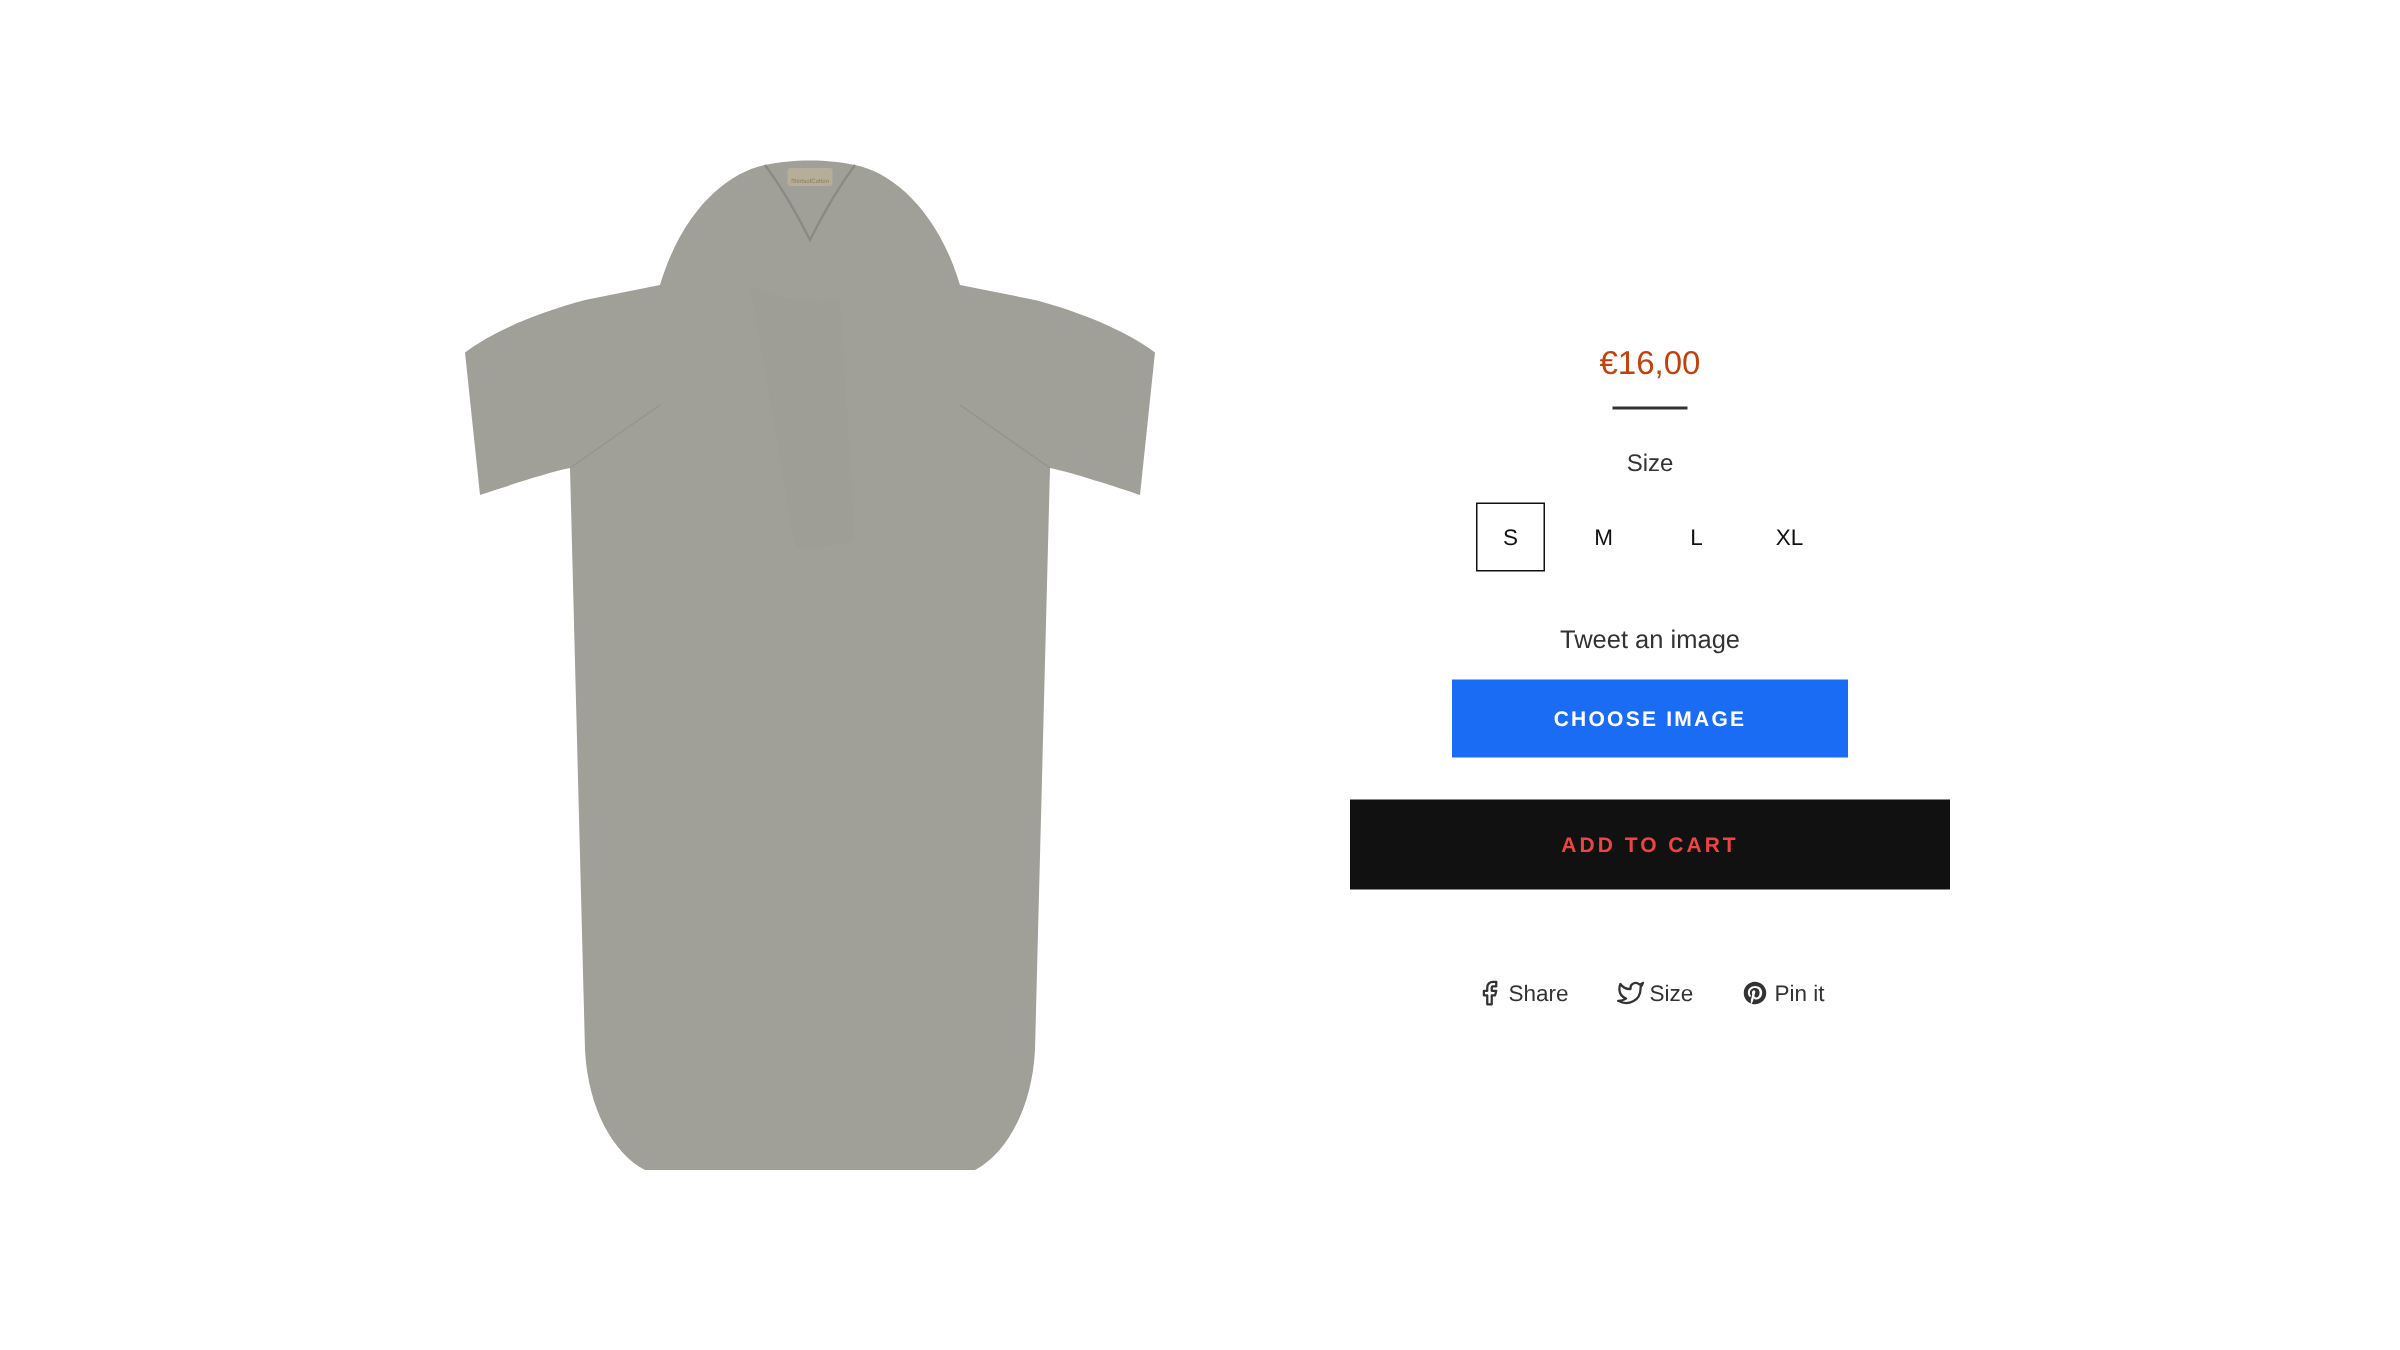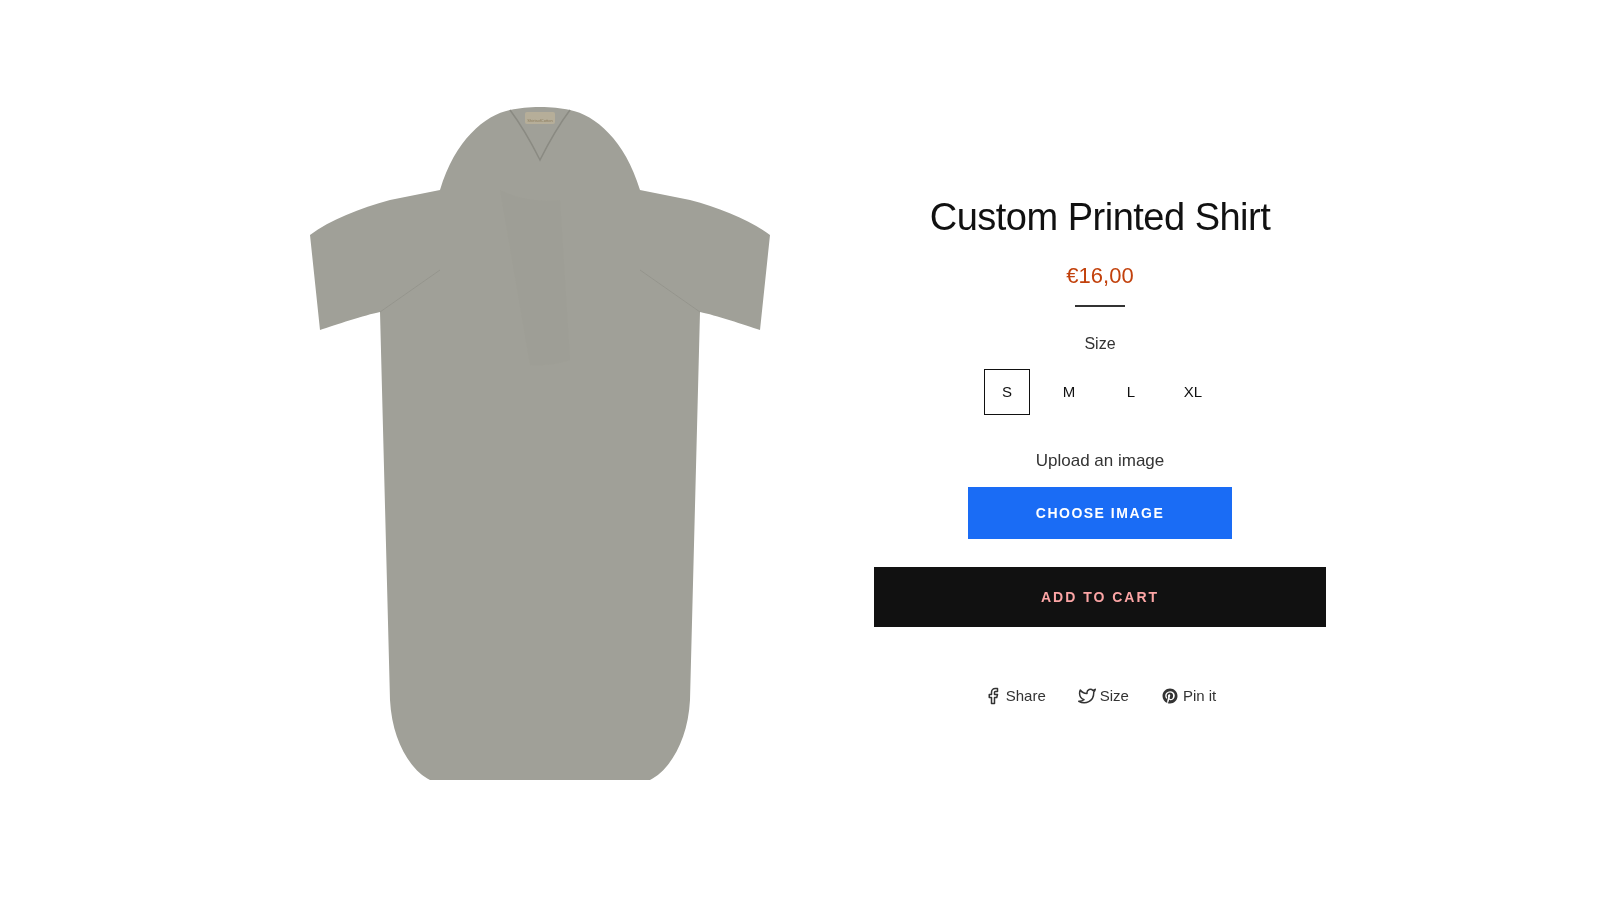--- a/index.html
+++ b/index.html
@@ -127,29 +127,29 @@
       letter-spacing: 1.5px;
       cursor: pointer;
       text-transform: uppercase;
       margin-bottom: 28px;
       width: 264px;
       text-align: center;
     }
 
     .add-to-cart-btn {
       background: #111111;
-      color: #fca5a5;
+      color: #ef4444;
       border: none;
       padding: 22px 0;
       font-size: 14px;
       font-weight: 700;
       letter-spacing: 2px;
       cursor: pointer;
       text-transform: uppercase;
-      width: 452px;
+      width: 400px;
       margin-bottom: 60px;
     }
 
     .social-share {
       display: flex;
       gap: 32px;
       align-items: center;
       justify-content: center;
     }
 
@@ -210,36 +210,35 @@
       <path d="M 80 252 L 140 210" fill="none" stroke="#8a8a82" stroke-width="1" opacity="0.5"></path>
 
       <path d="M 400 252 L 340 210" fill="none" stroke="#8a8a82" stroke-width="1" opacity="0.5"></path>
 
       <path d="M 200 130 C 220 140, 240 142, 260 140 L 270 300 C 255 305, 240 306, 230 305 Z" fill="#9a9a92" opacity="0.3"></path>
     </svg>
   </div>
 
   <div class="product-details-section">
 
-    <h1 class="product-title">Custom Printed Shirt</h1>
 
     <p class="product-price">€16,00</p>
 
     <div class="divider"></div>
 
     <p class="size-label">Size</p>
 
     <div class="size-options">
       <div class="size-option selected">S</div>
       <div class="size-option">M</div>
       <div class="size-option">L</div>
       <div class="size-option">XL</div>
     </div>
 
-    <p class="upload-label">Upload an image</p>
+    <p class="upload-label">Tweet an image</p>
 
     <button class="choose-image-btn">CHOOSE IMAGE</button>
 
     <button class="add-to-cart-btn">ADD TO CART</button>
 
     <div class="social-share">
       <a class="social-share-item" href="#">
         <svg class="social-icon" viewBox="0 0 24 24" xmlns="http://www.w3.org/2000/svg">
           <path d="M18 2h-3a5 5 0 0 0-5 5v3H7v4h3v8h4v-8h3l1-4h-4V7a1 1 0 0 1 1-1h3z" fill="none" stroke="#333" stroke-width="2" stroke-linecap="round" stroke-linejoin="round"></path>
         </svg>

